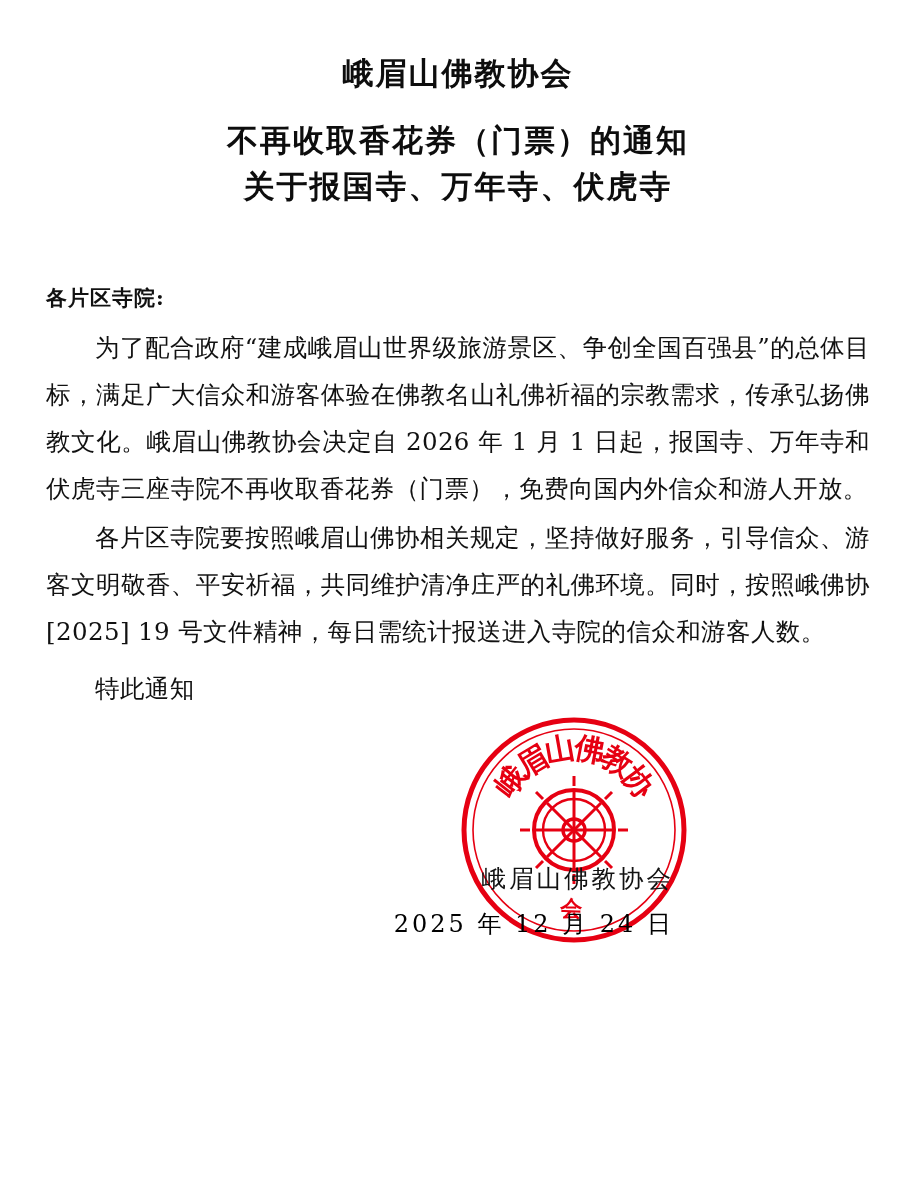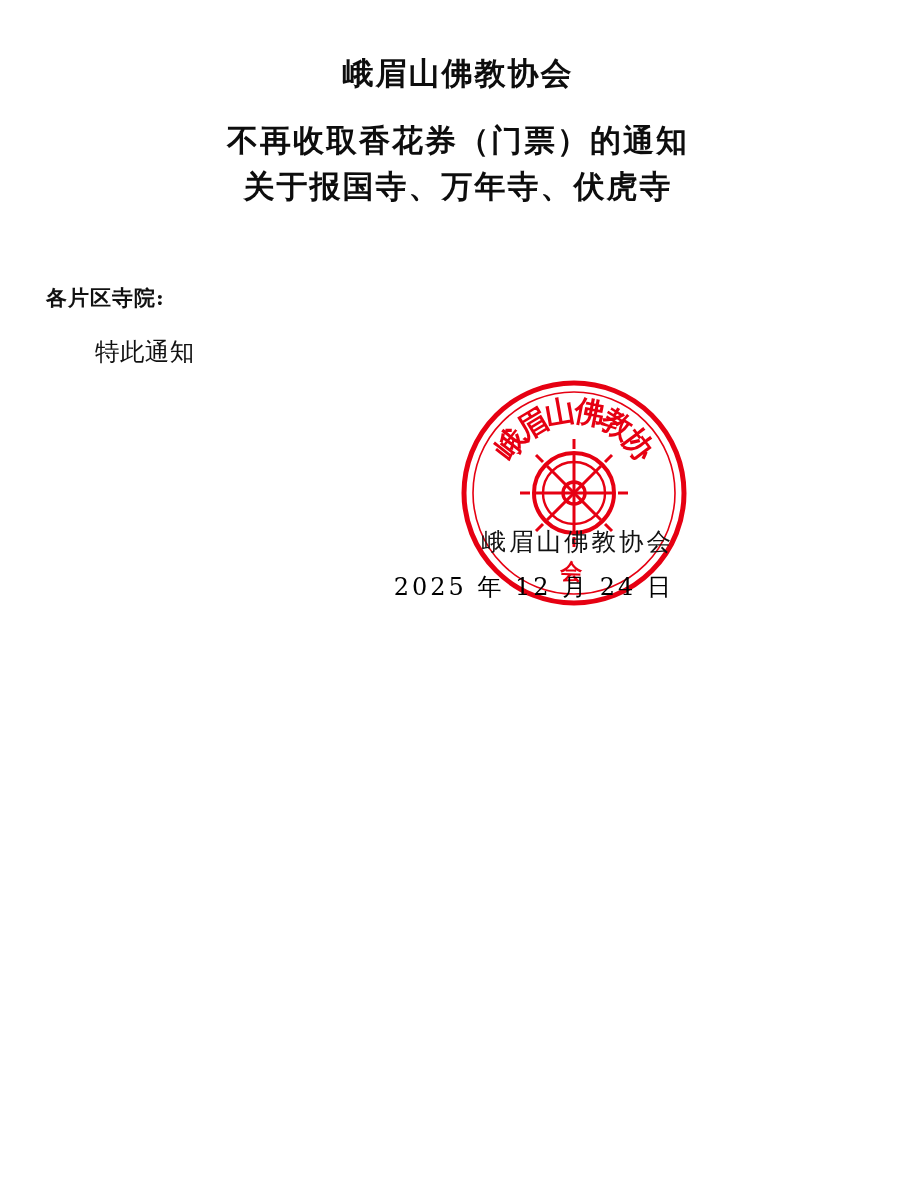--- a/index.html
+++ b/index.html
@@ -116,20 +116,22 @@
 <div class="page">
 
   <div class="title-block">
     <div class="title-line l1">峨眉山佛教协会</div>
     <div class="title-line l3">不再收取香花券（门票）的通知</div>
     <div class="title-line l2">关于报国寺、万年寺、伏虎寺</div>
   </div>
 
   <div class="body-block">
     <div class="salutation">各片区寺院:</div>
+    <p class="para">为了配合政府“建成峨眉山世界级旅游景区、争创全国百强县”的总体目标，满足广大信众和游客体验在佛教名山礼佛祈福的宗教需求，传承弘扬佛教文化。峨眉山佛教协会决定自 2026 年 1 月 1 日起，报国寺、万年寺和伏虎寺三座寺院不再收取香花券（门票），免费向国内外信众和游人开放。</p>
+    <p class="para">各片区寺院要按照峨眉山佛协相关规定，坚持做好服务，引导信众、游客文明敬香、平安祈福，共同维护清净庄严的礼佛环境。同时，按照峨佛协 [2025] 19 号文件精神，每日需统计报送进入寺院的信众和游客人数。</p>
     <p class="closing">特此通知</p>
   </div>
 
   <div class="sign-area">
 
     <div class="stamp">
       <svg viewBox="0 0 228 228" width="228" height="228" aria-hidden="true">
         <g fill="none" stroke="#e60012">
           <circle cx="114" cy="114" r="110" stroke-width="5"></circle>
           <circle cx="114" cy="114" r="101" stroke-width="1.6"></circle>

